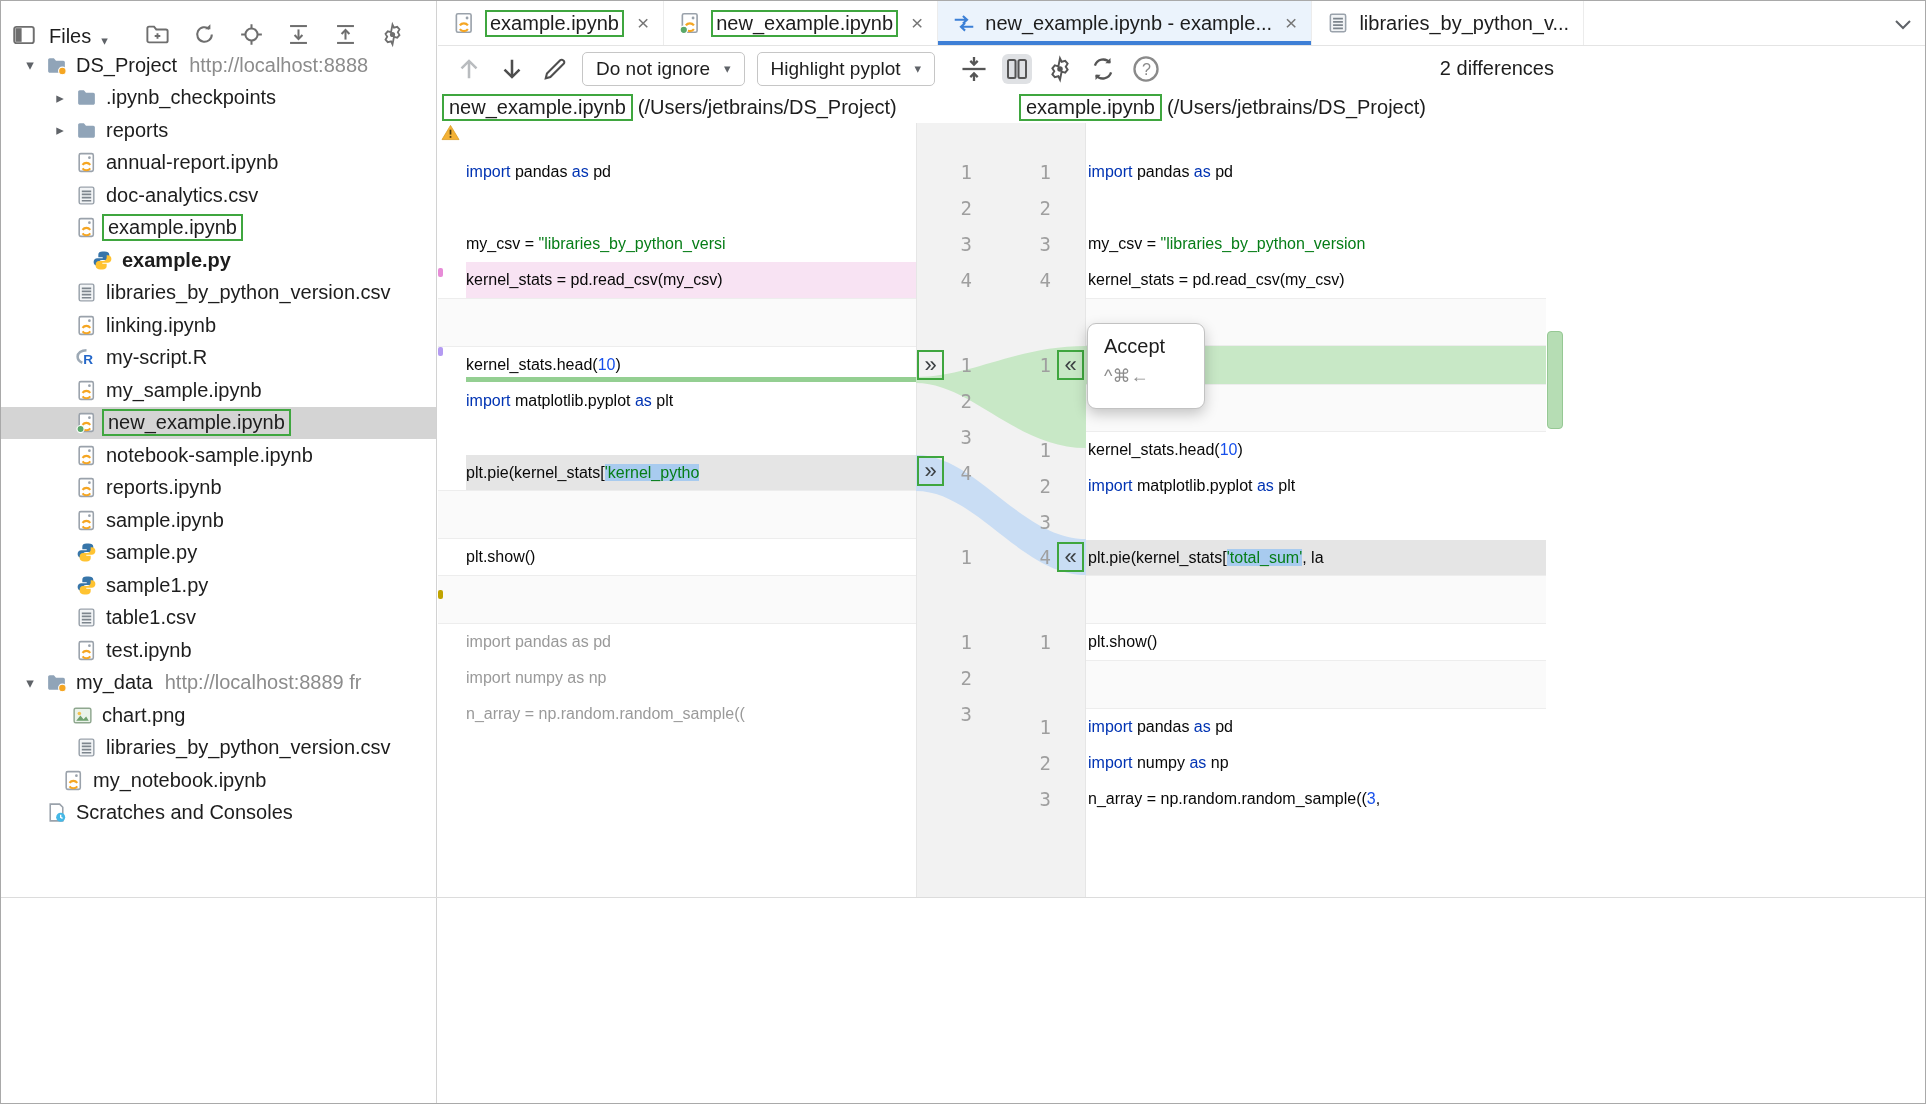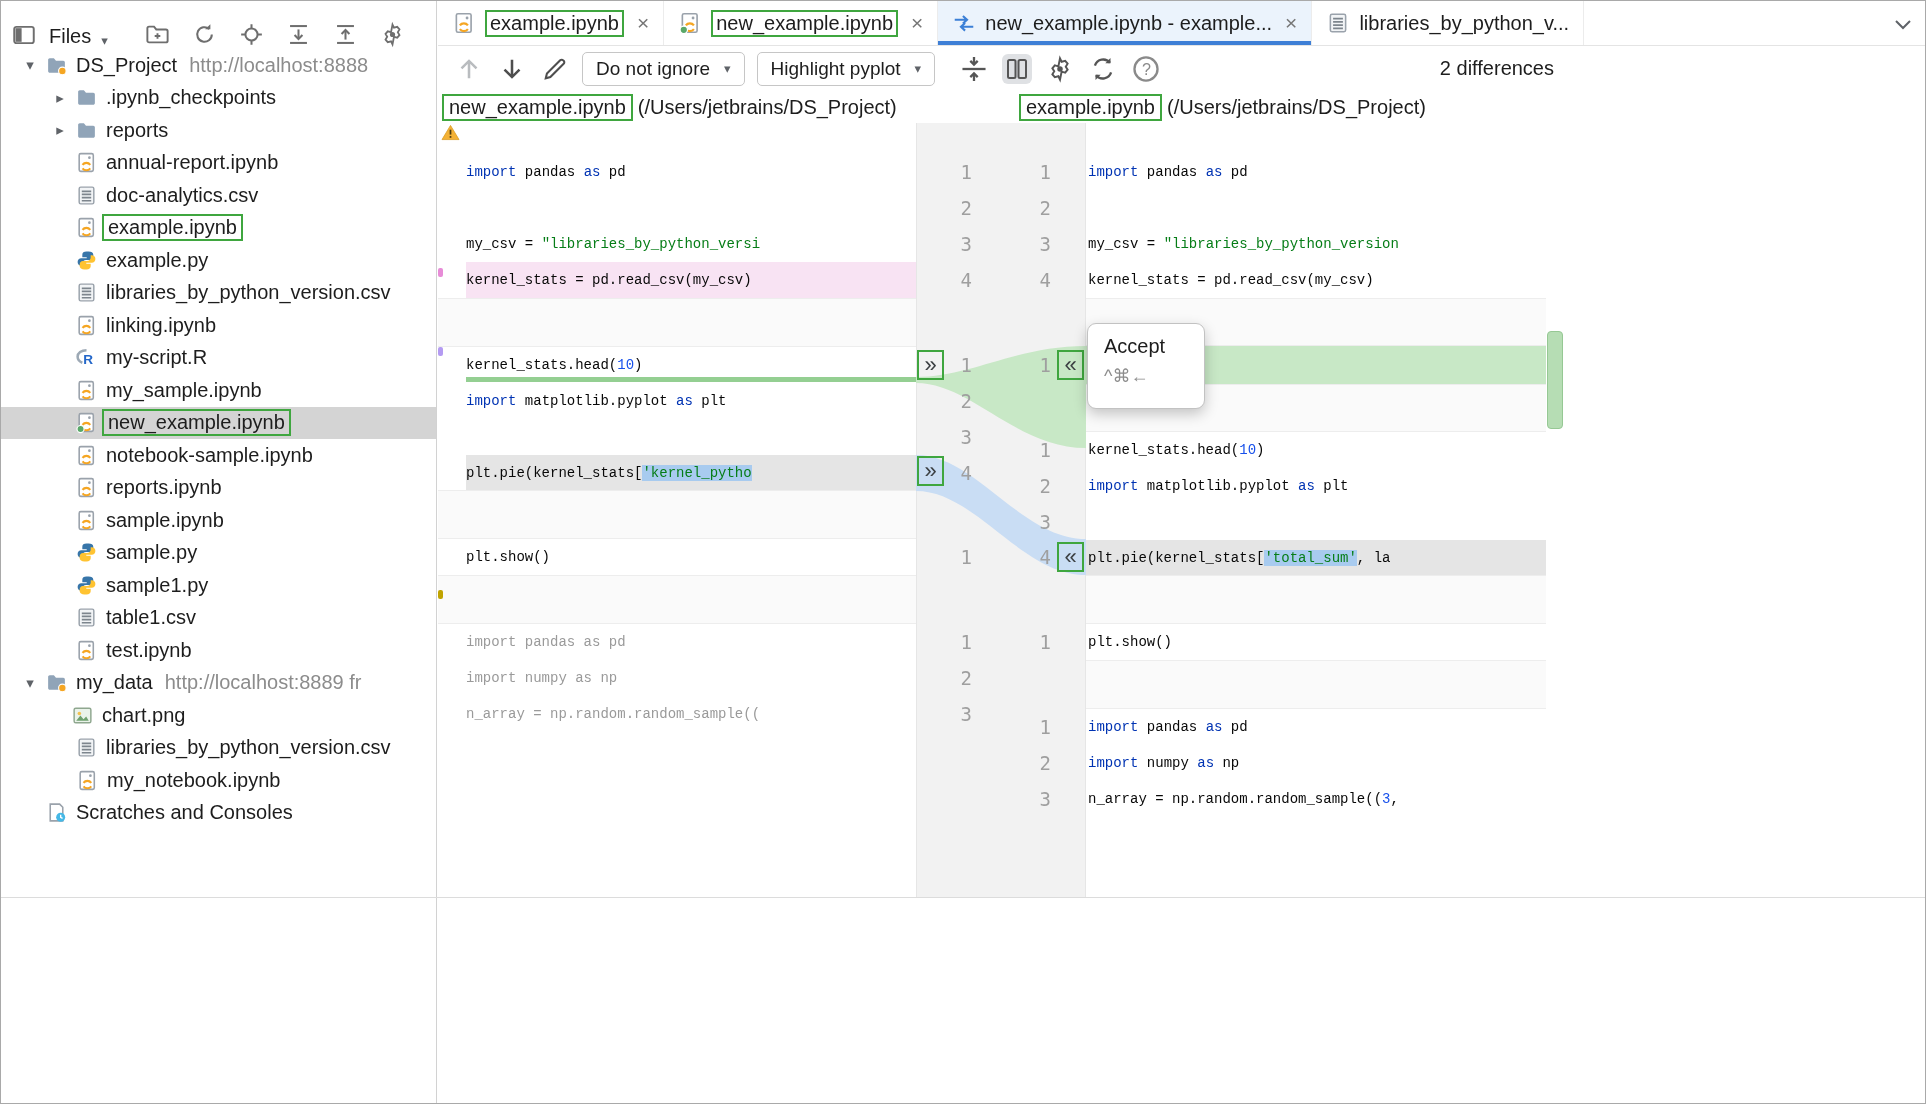--- a/index.html
+++ b/index.html
@@ -49,21 +49,21 @@
   .fname{border:2px solid #3fa63f;padding:0 5px;margin-right:5px}
   .fpath{color:#1d1d1d}
 
   
   .darea{position:absolute;left:437px;top:122px;width:1128px;height:774px;background:#fff;overflow:hidden}
   .gutterbg{position:absolute;left:478px;top:0;width:170px;height:774px;background:#f2f2f2;border-left:1px solid #e6e6e6;border-right:1px solid #e6e6e6}
   .bands{position:absolute;left:478px;top:0}
   .pane{position:absolute;top:0;height:774px;overflow:hidden}
   .pane.left{left:0;width:478px}
   .pane.right{left:648px;width:460px}
-  .cline{position:absolute;height:36px;line-height:36px;font-family:Liberation Mono, monospace;font-size:14px;white-space:pre;overflow:hidden}
+  .cline{position:absolute;height:36px;line-height:36px;font-family:Liberation Sans, sans-serif;font-size:16px;white-space:pre;overflow:hidden}
   .pane.left .cline{left:28px;width:450px}
   .pane.right .cline{left:0;width:460px;padding-left:2px}
   .cline.bg-pink{background:#f8e3f3}
   .cline.bg-blue{background:#e5e5e5}
   .green-row{position:absolute;left:0;width:100%;background:#c8e8c6}
   .sepr{position:absolute;left:0;width:100%;background:#fafafa;border-top:1px solid #ededed;border-bottom:1px solid #ededed}
   .tk-k{color:#0033b3}.tk-p{color:#080808}.tk-s{color:#067d17}.tk-n{color:#1750eb}.tk-d{color:#9a9a9a}
   .tk-hl{background:#a8cbef}
   .greenline{position:absolute;left:28px;top:254px;width:450px;height:5px;background:#94cf92}
   .gnum{position:absolute;width:28px;text-align:right;font-family:"DejaVu Sans Mono",monospace;font-size:19px;line-height:36px;color:#9f9f9f}
@@ -201,21 +201,21 @@
           <span class="icon">
             <svg viewBox="0 0 22 22">
               <rect x="4" y="2.5" width="13.5" height="17" rx="1.5" fill="#fff" stroke="#9aa2ab" stroke-width="1.5"></rect>
               <circle cx="13.8" cy="6.4" r="1.3" fill="#9aa2ab"></circle>
               <path d="M7.2 16.6a4.6 4.6 0 0 0 7.4 0" stroke="#f5a623" stroke-width="2" fill="none"></path>
               <path d="M7.2 13.2a4.6 4.6 0 0 1 7.4 0" stroke="#f5a623" stroke-width="2" fill="none"></path>
             </svg>
           </span>
           <span class="tlabel gbox">example.ipynb</span>
         </div>
-        <div class="trow" style="padding-left: 44px;">
+        <div class="trow" style="padding-left: 60px; font-weight: bold;">
           <span class="tchev"></span>
           <span class="icon">
             <svg viewBox="0 0 22 22">
               <path d="M11 2.5c-2.6 0-4 1-4 3v2.3h4.2v1H6c-2 0-3.5 1.4-3.5 3.7S4 16 6 16h1v-2.2c0-2 1.6-3.3 3.6-3.3h3.9c1.7 0 3-1.3 3-3V5.5c0-2-1.9-3-4.5-3h-2z" fill="#3775a9"></path>
               <path d="M11 19.5c2.6 0 4-1 4-3v-2.3h-4.2v-1H16c2 0 3.5-1.4 3.5-3.7S18 6 16 6h-1v2.2c0 2-1.6 3.3-3.6 3.3H7.5c-1.7 0-3 1.3-3 3v2c0 2 1.9 3 4.5 3h2z" fill="#ffc331"></path>
             </svg>
           </span>
           <span class="tlabel">example.py</span>
         </div>
         <div class="trow" style="padding-left: 44px;">
@@ -378,21 +378,21 @@
         <div class="trow" style="padding-left: 44px;">
           <span class="tchev"></span>
           <span class="icon">
             <svg viewBox="0 0 22 22">
               <rect x="4" y="3" width="14" height="16" rx="1.5" fill="#f2f4f6" stroke="#9aa2ab" stroke-width="1.4"></rect>
               <path d="M6.5 7h9M6.5 10h9M6.5 13h9M6.5 16h9" stroke="#7d858d" stroke-width="1.6"></path>
             </svg>
           </span>
           <span class="tlabel">libraries_by_python_version.csv</span>
         </div>
-        <div class="trow" style="padding-left: 31px; margin-left: 14px;">
+        <div class="trow" style="padding-left: 31px;">
           <span class="tchev"></span>
           <span class="icon">
             <svg viewBox="0 0 22 22">
               <rect x="4" y="2.5" width="13.5" height="17" rx="1.5" fill="#fff" stroke="#9aa2ab" stroke-width="1.5"></rect>
               <circle cx="13.8" cy="6.4" r="1.3" fill="#9aa2ab"></circle>
               <path d="M7.2 16.6a4.6 4.6 0 0 0 7.4 0" stroke="#f5a623" stroke-width="2" fill="none"></path>
               <path d="M7.2 13.2a4.6 4.6 0 0 1 7.4 0" stroke="#f5a623" stroke-width="2" fill="none"></path>
             </svg>
           </span>
           <span class="tlabel">my_notebook.ipynb</span>

